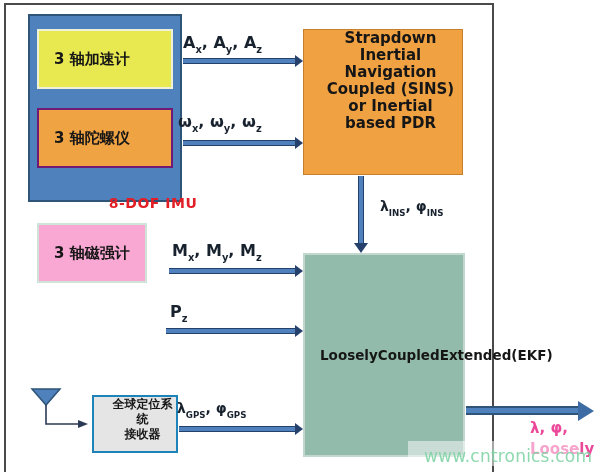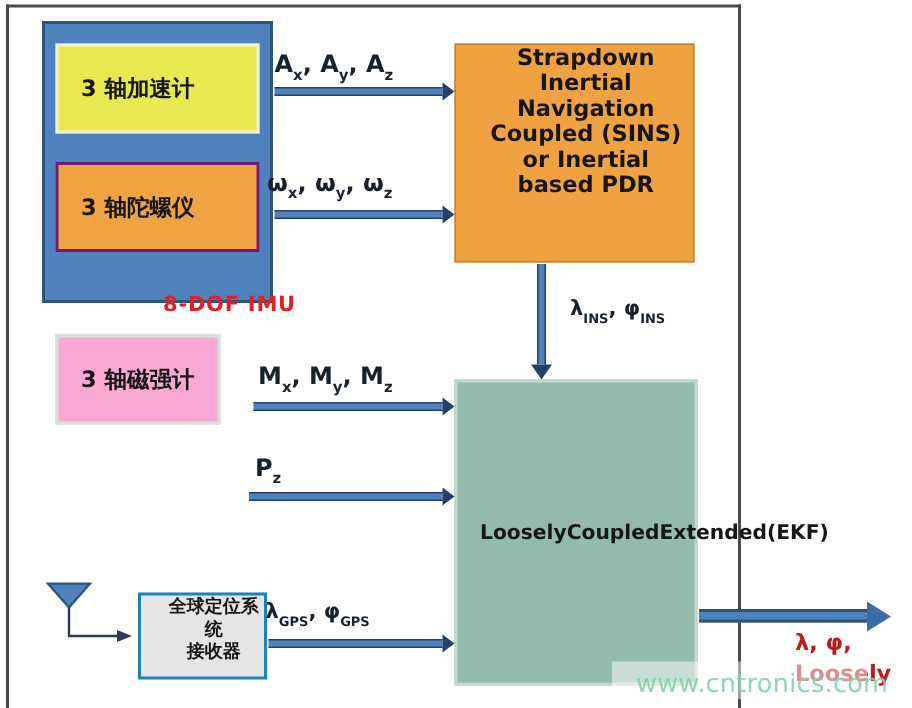--- a/index.html
+++ b/index.html
@@ -56,21 +56,21 @@
                    border-top:10px solid #25406b; }
 
   .out-arrow { position:absolute; left:466px; top:402px; z-index:3; }
   .out-arrow .bar { position:absolute; left:0; top:4px; width:112px; height:9px;
                     background:#4f81bd; border-top:2px solid #2e5478; border-bottom:2px solid #2e5478; }
   .out-arrow .head { position:absolute; left:112px; top:-1.5px; width:0; height:0;
                      border-top:10px solid transparent; border-bottom:10px solid transparent;
                      border-left:16px solid #3d6ba3; }
 
   .out-label { position:absolute; left:530px; top:418px; width:78px;
-               font-weight:bold; font-size:15px; line-height:21px; color:#b91c1c; }
+               font-weight:bold; font-size:15px; line-height:21px; color:#ec4899; }
 
   .antenna { position:absolute; left:28px; top:384px; }
 
   .wm-bg { position:absolute; left:408px; top:441px; width:170px; height:25px;
            background:rgba(255,255,255,0.5); z-index:4; }
   .watermark { position:absolute; left:424px; top:446px; z-index:5;
                font-size:17px; color:rgba(125,211,163,0.88); letter-spacing:0.2px; }
 </style>
 </head>
 <body>

